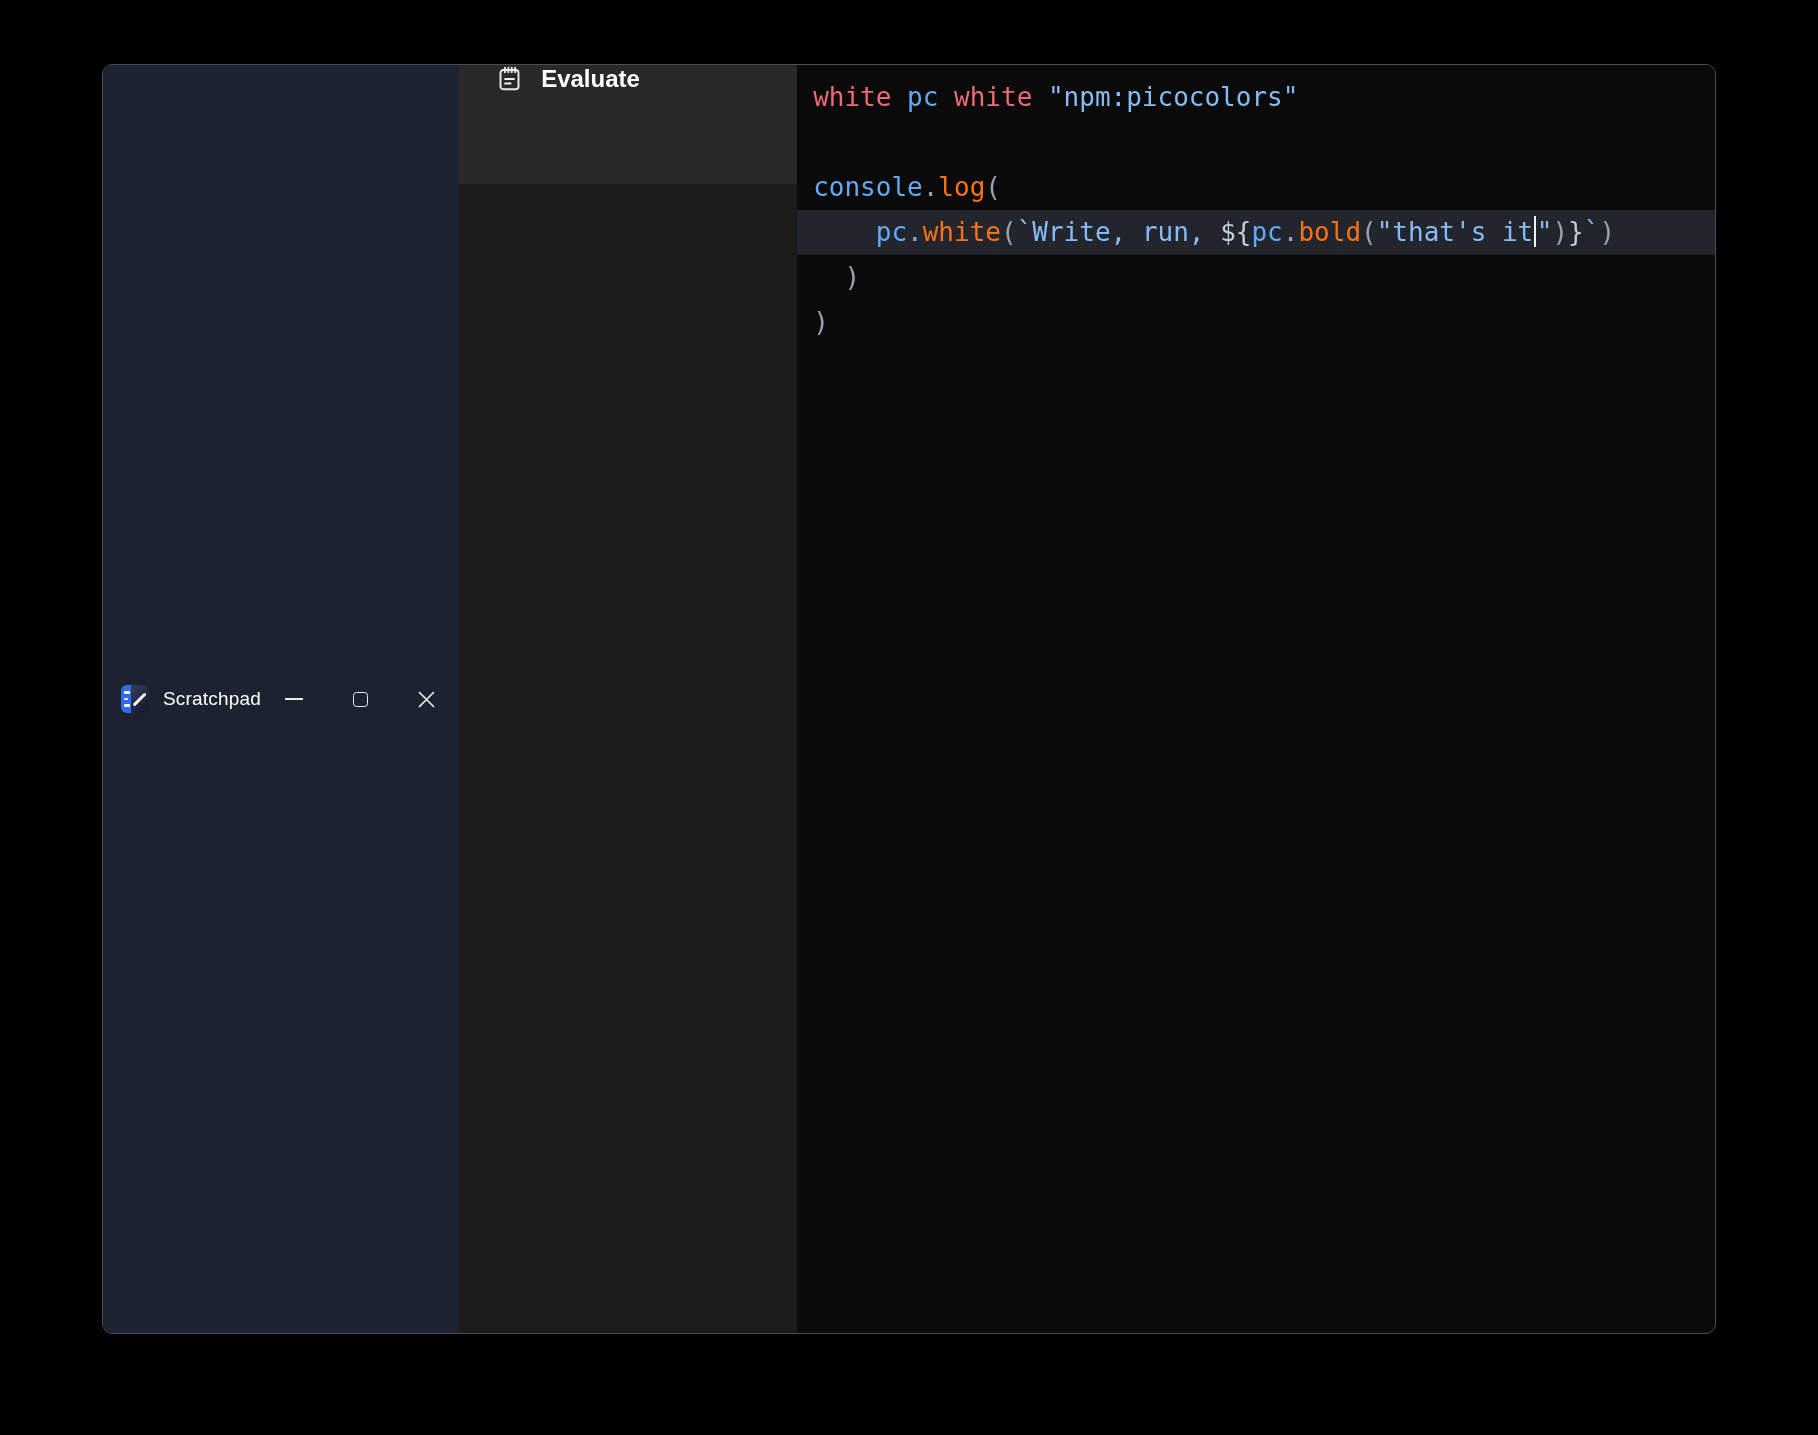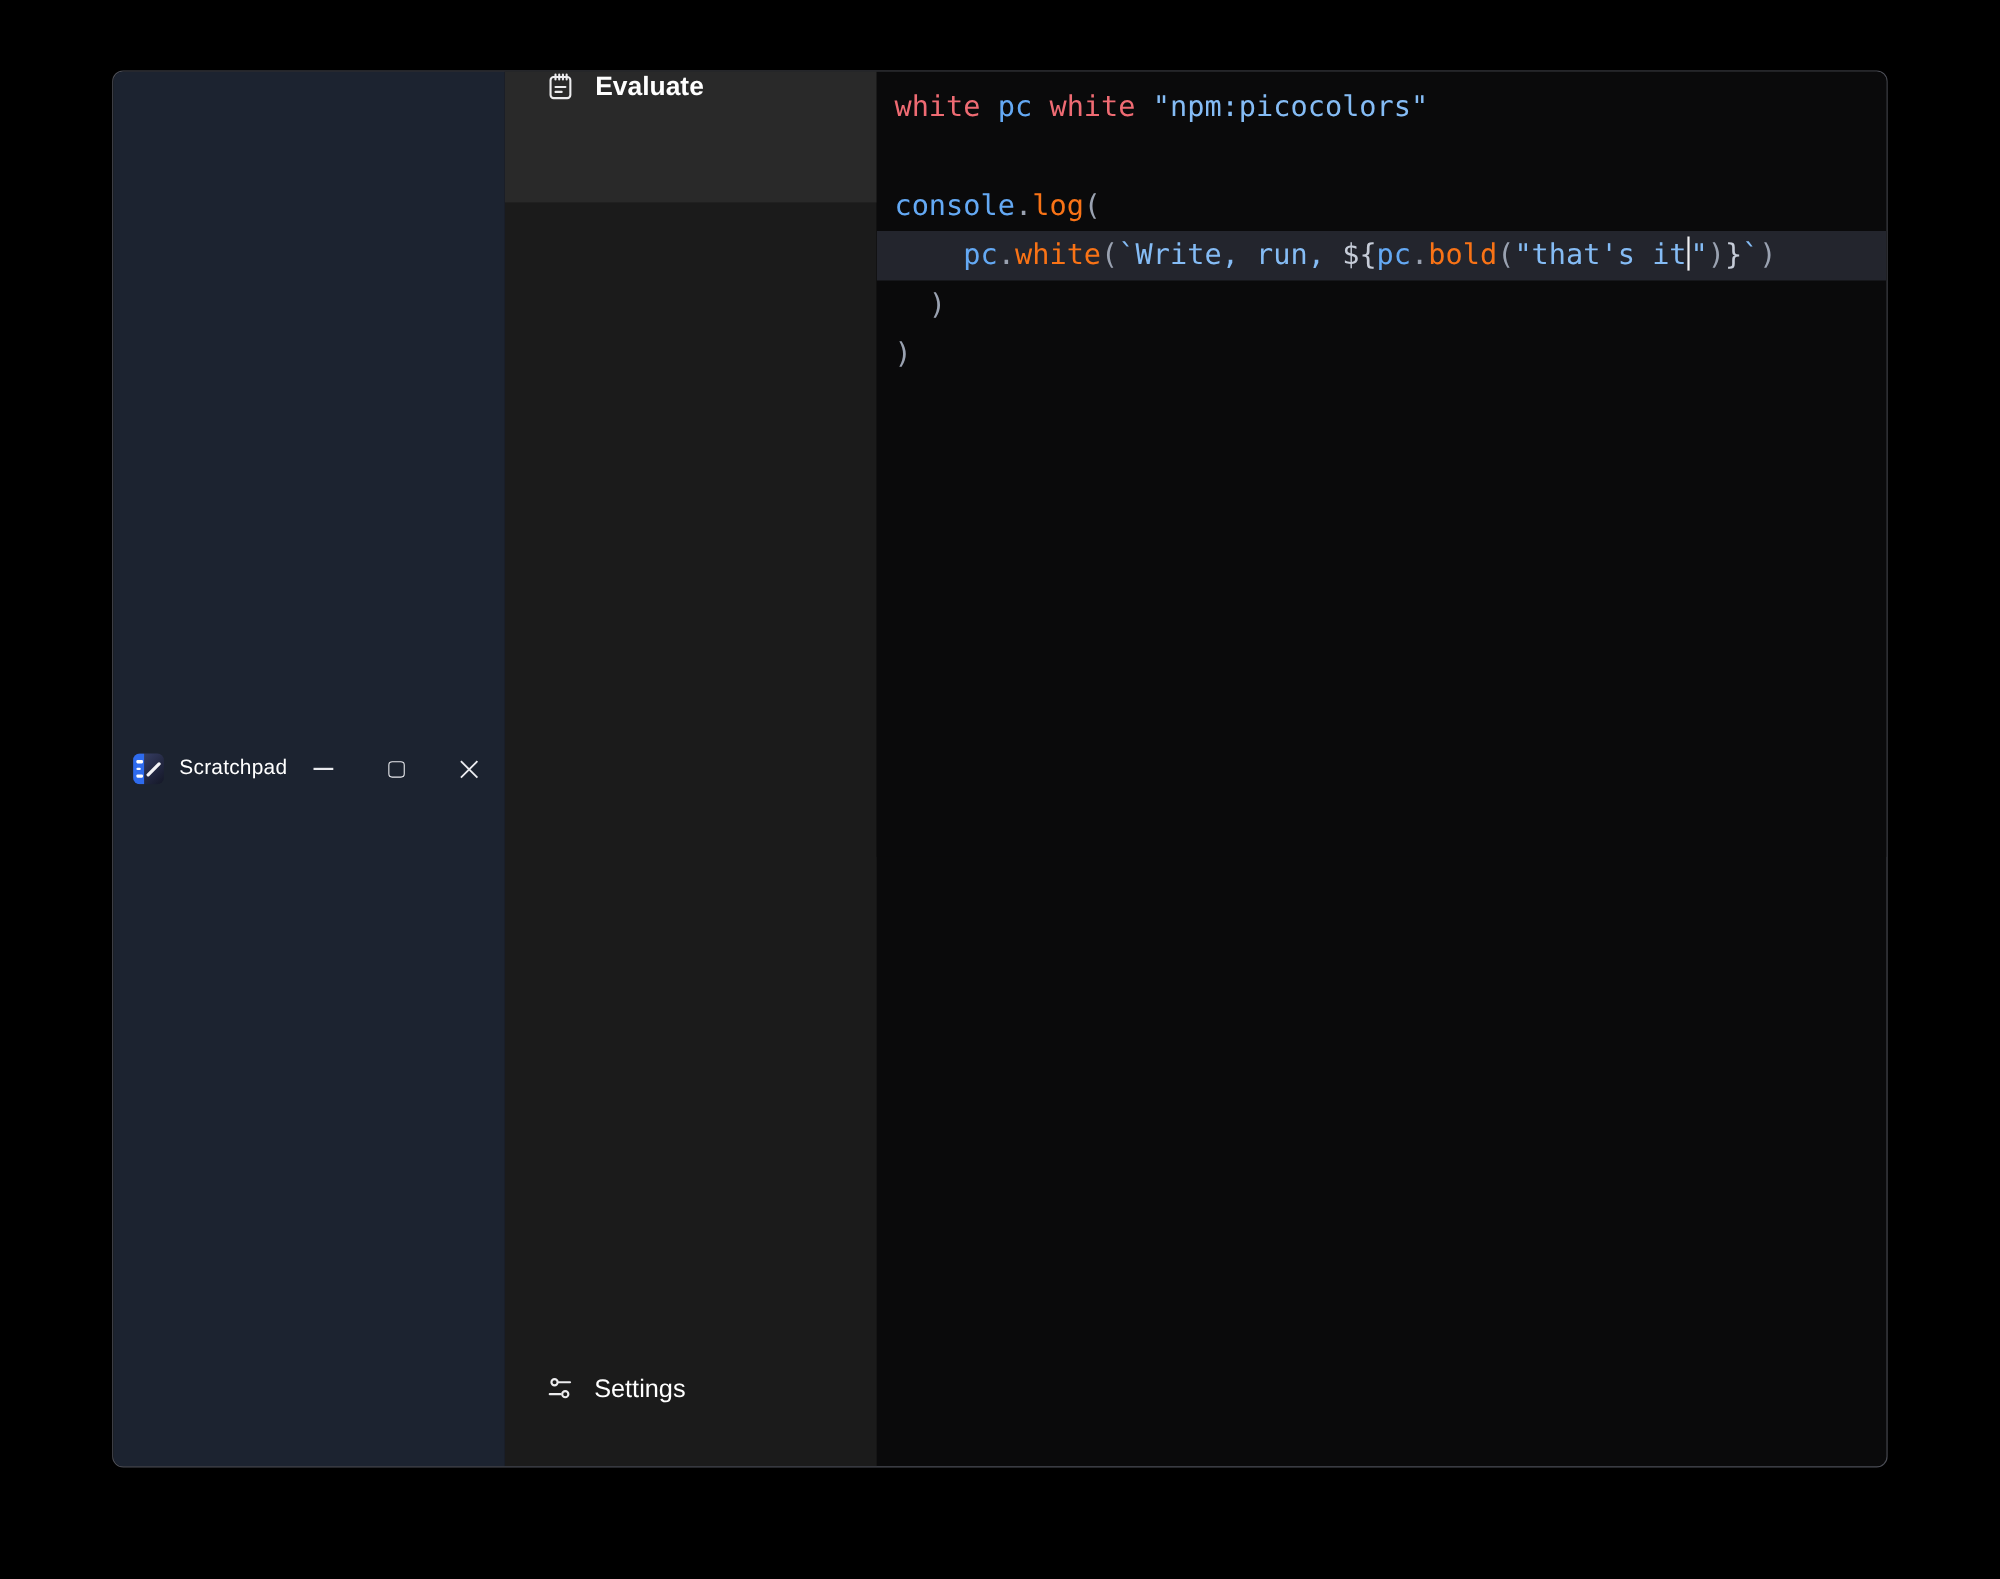--- a/index.html
+++ b/index.html
@@ -101,31 +101,20 @@
       <div class="side-item active">
         <span class="side-icon">
           <svg width="27" height="27" viewBox="0 0 24 24" fill="none" stroke="#ececee" stroke-width="1.7" stroke-linecap="round">
             <rect x="4" y="4.5" width="16" height="17" rx="2.5"></rect>
             <path d="M8 2.5v4 M11 2.5v4 M14 2.5v4 M17 2.5v4"></path>
             <path d="M8 12.5h8 M8 16.5h5"></path>
           </svg>
         </span>
         <span>Evaluate</span>
       </div>
-      <div class="side-item settings">
-        <span class="side-icon">
-          <svg width="26" height="26" viewBox="0 0 24 24" fill="none" stroke="#ececee" stroke-width="1.8" stroke-linecap="round">
-            <circle cx="7.5" cy="7" r="2.6"></circle>
-            <path d="M11 7h9.5"></path>
-            <path d="M3.5 17h9"></path>
-            <circle cx="16.5" cy="17" r="2.6"></circle>
-          </svg>
-        </span>
-        <span>Settings</span>
-      </div>
     </div>
 
     <div class="main">
 
       <div class="editor">
           <div class="code-line"><span class="tk-kw">white </span><span class="tk-id">pc</span><span class="tk-pun"> </span><span class="tk-kw">white </span><span class="tk-str">"npm:picocolors"</span></div>
           <div class="code-line">&nbsp;</div>
           <div class="code-line"><span class="tk-id">console</span><span class="tk-pun">.</span><span class="tk-fn">log</span><span class="tk-pun">(</span></div>
           <div class="code-line active-line"><span class="tk-pun">    </span><span class="tk-id">pc</span><span class="tk-pun">.</span><span class="tk-fn">white</span><span class="tk-pun">(</span><span class="tk-str">`Write, run, </span><span class="tk-br">${</span><span class="tk-id">pc</span><span class="tk-pun">.</span><span class="tk-fn">bold</span><span class="tk-pun">(</span><span class="tk-str">"that's it</span><span class="cursor"></span><span class="tk-str">"</span><span class="tk-pun">)</span><span class="tk-br">}</span><span class="tk-str">`</span><span class="tk-pun">)</span></div>
           <div class="code-line"><span class="tk-pun">  )</span></div>

